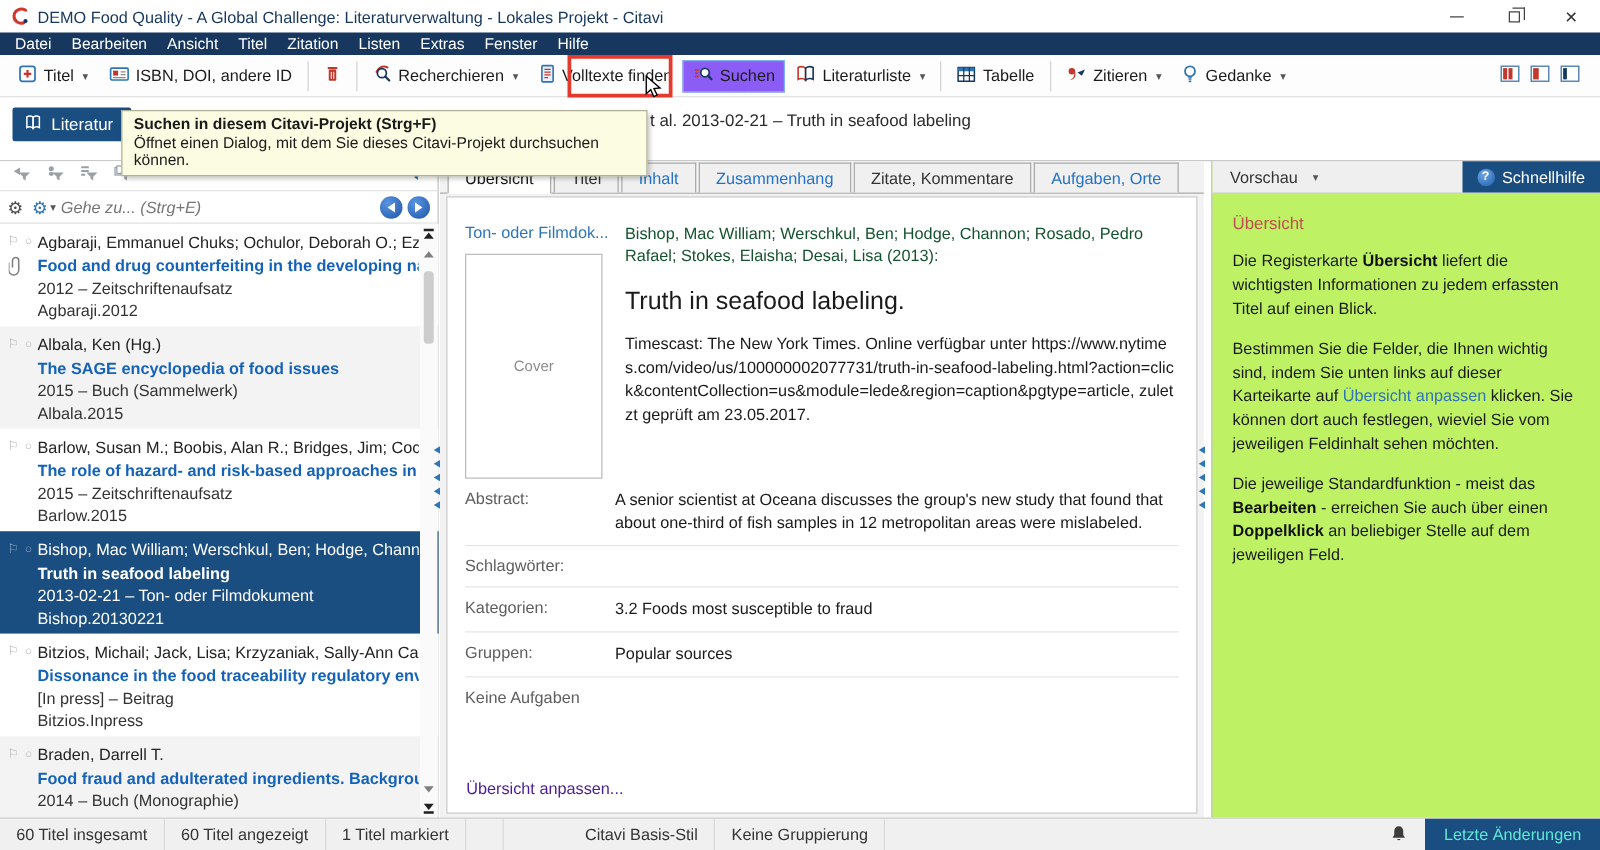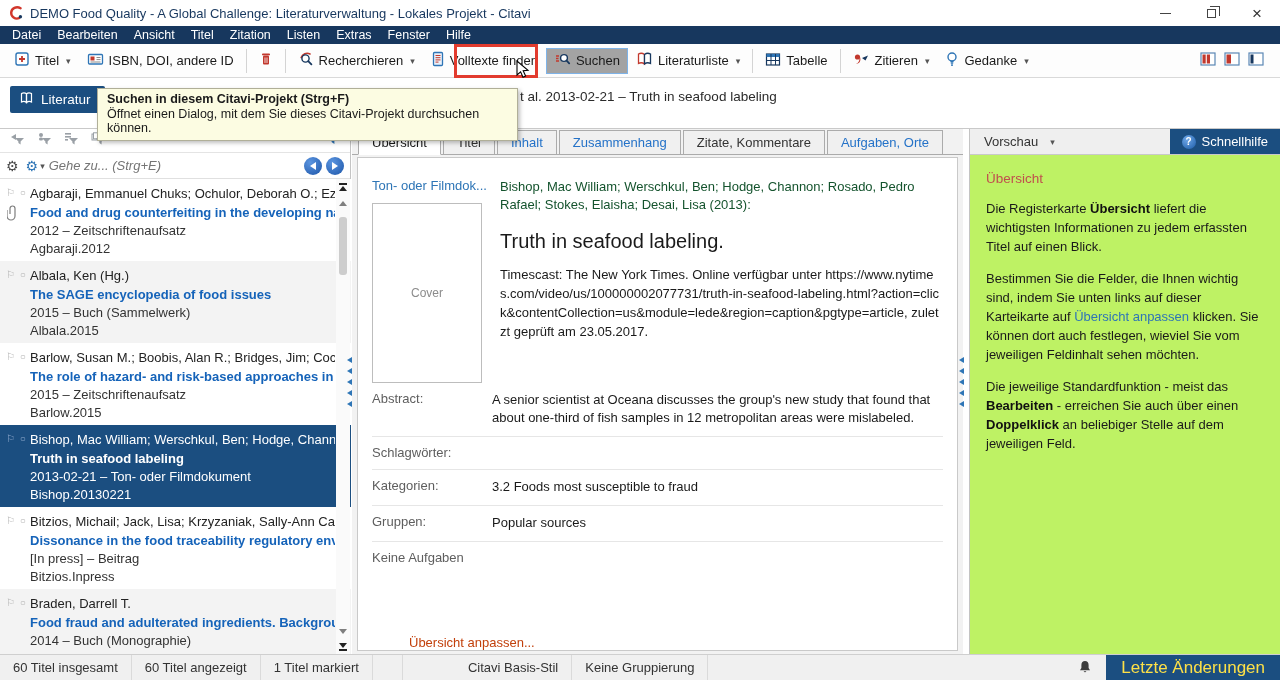--- a/index.html
+++ b/index.html
@@ -20,21 +20,21 @@
   
   .menubar { position:absolute; left:0; top:26px; width:1280px; height:18px; background:#17375E; display:flex; align-items:center; padding-left:4px; }
   .menu-item { color:#fff; font-size:12.5px; padding:0 8px; line-height:18px; cursor:default; }
 
   
   .toolbar { position:absolute; left:0; top:44px; width:1280px; height:34px; background:#FDFDFD; border-bottom:1px solid #D9D9D9; display:flex; align-items:center; padding:0 6px; }
   .tb-btn { display:flex; align-items:center; gap:5px; padding:0 7px; height:26px; border:1px solid transparent; color:#1A1A1A; font-size:13px; white-space:nowrap; }
   .tb-btn svg { flex:none; }
   .caret { font-size:9px; color:#555; margin-left:2px; }
   .tb-sep { width:1px; height:24px; background:#D4D4D4; margin:0 4px; }
-  .tb-btn.highlight { background:#a3a3a3; border:1px solid #7EB3E8; }
+  .tb-btn.highlight { background:#8b5cf6; border:1px solid #7EB3E8; }
   .tb-right { margin-left:auto; display:flex; align-items:center; gap:8px; padding-right:10px; }
 
   
   .anno-box { position:absolute; left:454px; top:44px; width:84px; height:34px; border:3px solid #E23B2E; z-index:50; pointer-events:none; }
   .cursor-overlay { position:absolute; left:516px; top:60px; z-index:70; pointer-events:none; }
 
   
   .navrow { position:absolute; left:0; top:78px; width:1280px; height:50px; background:#fff; }
   .literatur-btn { position:absolute; left:10px; top:8px; height:27px; padding:0 14px 0 9px; background:#1B4E80; color:#fff; display:flex; align-items:center; gap:7px; font-size:13.5px; border-radius:2px; }
   .anno-num { position:absolute; left:99px; top:10px; color:#8B2E2E; font-weight:bold; font-size:14px; }
@@ -102,42 +102,42 @@
   .cover-label { color:#8C8C8C; font-size:12px; }
   .cite-col { flex:1; min-width:0; }
   .citation { font-size:13px; line-height:18px; color:#14532d; }
   .detail-title { font-size:20px; font-weight:normal; color:#1A1A1A; margin:16px 0 12px 0; }
   .source-text { font-size:13px; line-height:19px; color:#1A1A1A; word-break:break-all; }
   .fields { margin-top:0; }
   .frow { display:flex; padding:8px 0 9px 0; border-bottom:1px solid #E6E6E6; }
   .frow.noline { border-bottom:none; }
   .flabel { width:120px; flex:none; color:#5E5E5E; font-size:13px; }
   .fvalue { flex:1; font-size:13px; color:#1A1A1A; line-height:18px; }
-  .customize-link { position:absolute; left:15px; bottom:0; color:#c2410c; font-size:13px;margin-left:36px; }
+  .customize-link { position:absolute; left:15px; bottom:12px; color:#4c1d95; font-size:13px; }
 
   
   .right-panel { position:absolute; left:969px; top:0; width:311px; height:526px; background:#bef264; border-left:1px solid #C4C4C4; }
   .rp-header { height:26px; background:#EFEFEF; border-bottom:1px solid #C9C9C9; display:flex; align-items:center; }
   .vorschau { margin-left:14px; color:#333; font-size:13px; display:flex; align-items:center; gap:10px; }
   .help-btn { margin-left:auto; height:100%; background:#1B4E80; color:#fff; display:flex; align-items:center; gap:6px; padding:0 12px; font-size:13px; }
   .qmark { width:14px; height:14px; border-radius:50%; background:radial-gradient(circle at 35% 30%, #6FA8E8, #1C5CA8); color:#fff; font-size:10px; font-weight:bold; display:flex; align-items:center; justify-content:center; }
   .rp-body { padding:16px 16px 0 16px; }
   .help-heading { color:#C0504D; font-size:13.5px; margin-bottom:13px; }
   .help-p { font-size:13px; line-height:19px; color:#1A1A1A; margin-bottom:13px; }
   .help-p b { color:#111; }
   .inline-link { color:#2E75B6; }
 
   
   .statusbar { position:absolute; left:0; top:654px; width:1280px; height:26px; background:#F0F0F0; border-top:1px solid #CFCFCF; display:flex; align-items:stretch; }
   .sb-seg { display:flex; align-items:center; padding:0 13px; border-right:1px solid #DADADA; font-size:13px; color:#333; white-space:nowrap; }
   .sb-seg.empty { width:30px; padding:0; }
   .sb-gap { width:52px; border-right:none; }
   .sb-flex { flex:1; }
   .bell-wrap { display:flex; align-items:center; padding:0 14px; }
-  .last-changes { background:#1B4E80; color:#fde047; display:flex; align-items:center; padding:12px 15px; font-size:17px; }
+  .last-changes { background:#1B4E80; color:#5eead4; display:flex; align-items:center; padding:12px 15px; font-size:13px; }
 </style>
 </head>
 <body>
 
 <div class="titlebar">
   <span class="app-logo">
     <svg width="16" height="16" viewBox="0 0 16 16">
         <path d="M12.6 3.2 C8.5 0.8 3.4 3.2 3.2 7.6 C3 11.8 7.2 14.6 11 13.2" fill="none" stroke="#D2372C" stroke-width="2.4" stroke-linecap="round"></path>
         <circle cx="12.4" cy="11.8" r="1.7" fill="#17375E"></circle>
       </svg>

